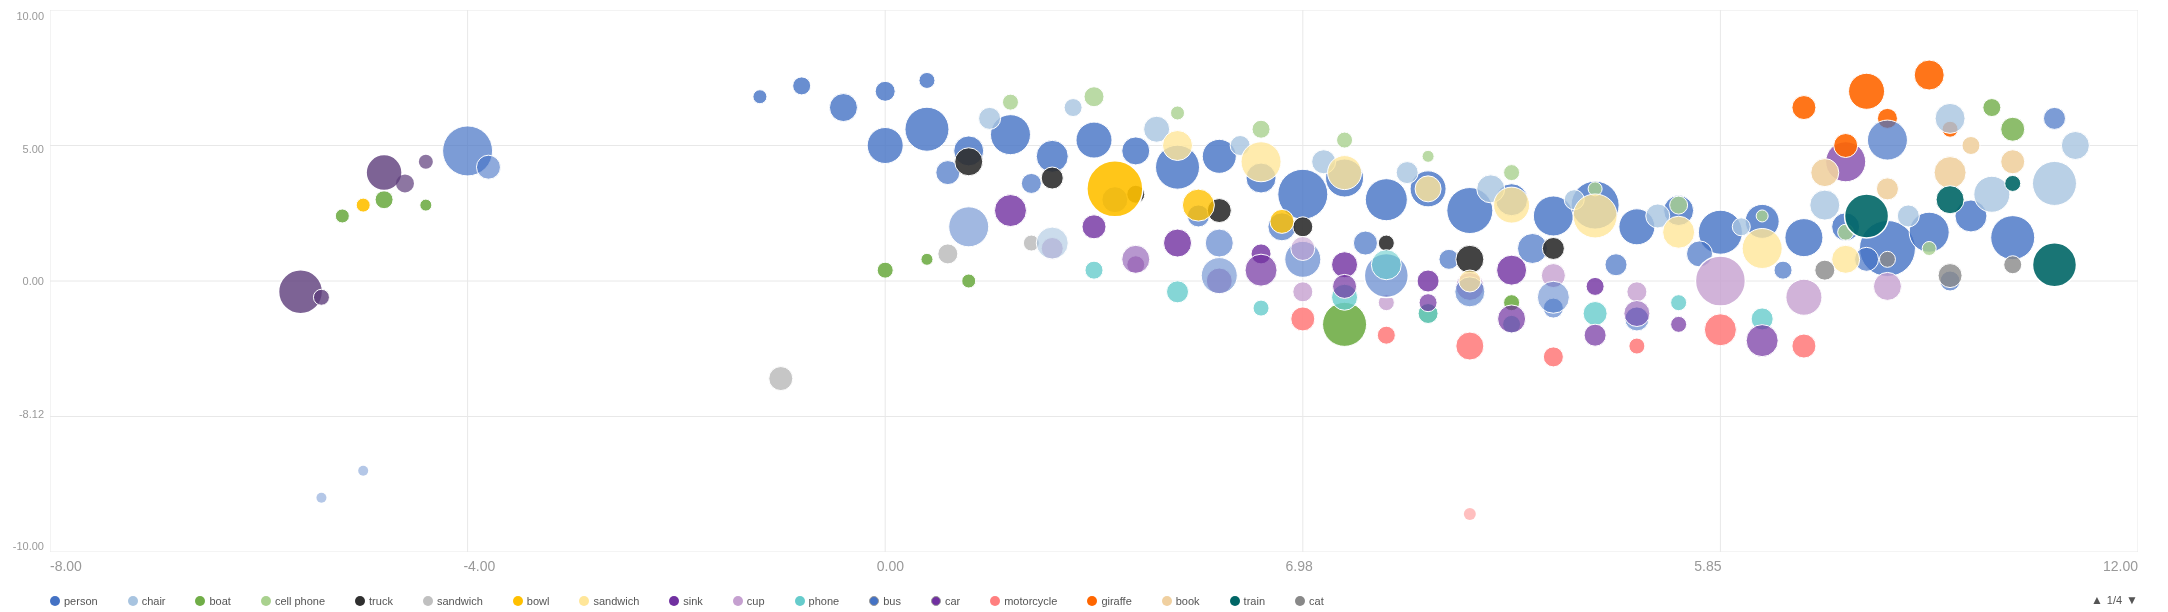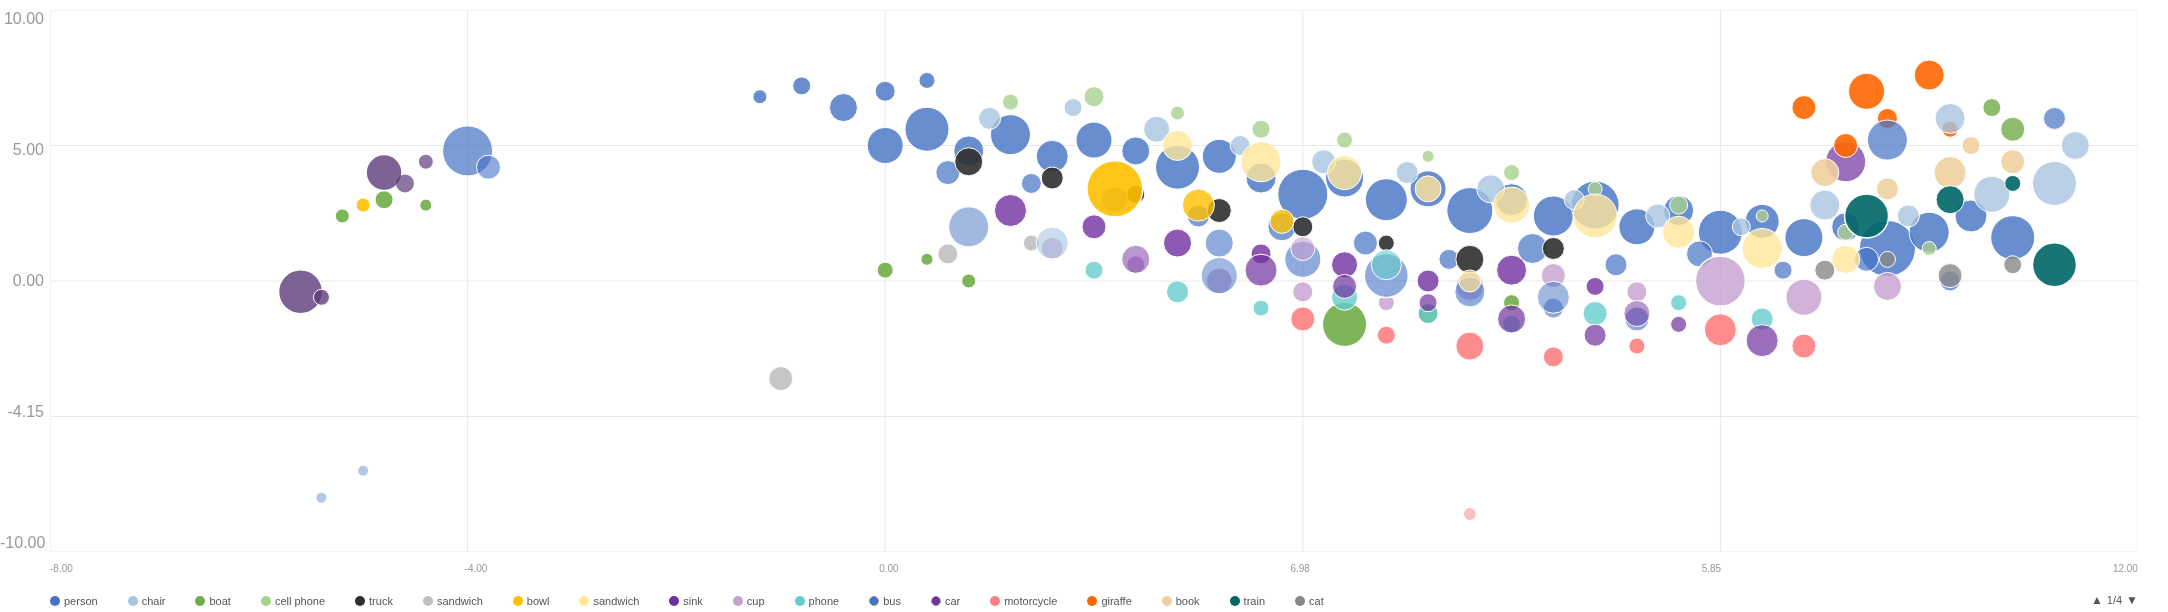--- a/index.html
+++ b/index.html
@@ -67,49 +67,49 @@
       position: absolute;
       left: 0;
       top: 10px;
       bottom: 60px;
       width: 50px;
       display: flex;
       flex-direction: column;
       justify-content: space-between;
     }
     .y-label {
-      font-size: 16px;
+      font-size: 11px;
       color: #999;
       text-align: right;
       padding-right: 6px;
     }
     .x-axis-labels {
       position: absolute;
       bottom: 38px;
       left: 50px;
       right: 30px;
       display: flex;
       justify-content: space-between;
     }
     .x-label {
-      font-size: 10px;
+      font-size: 14px;
       color: #999;
       text-align: center;
     }
   </style>
 </head>
 <body>
 
 <div class="chart-container">
 
   <div class="y-axis-labels">
     <span class="y-label">10.00</span>
     <span class="y-label">5.00</span>
     <span class="y-label">0.00</span>
-    <span class="y-label">-4.15</span>
+    <span class="y-label">-8.12</span>
     <span class="y-label">-10.00</span>
   </div>
 
   <div class="chart-area">
     <svg class="main-chart" xmlns="http://www.w3.org/2000/svg">
 
       <line x1="0" y1="0%" x2="100%" y2="0%" stroke="#e8e8e8" stroke-width="1"></line>
       <line x1="0" y1="25%" x2="100%" y2="25%" stroke="#e8e8e8" stroke-width="1"></line>
       <line x1="0" y1="50%" x2="100%" y2="50%" stroke="#e8e8e8" stroke-width="1"></line>
       <line x1="0" y1="75%" x2="100%" y2="75%" stroke="#e8e8e8" stroke-width="1"></line>

